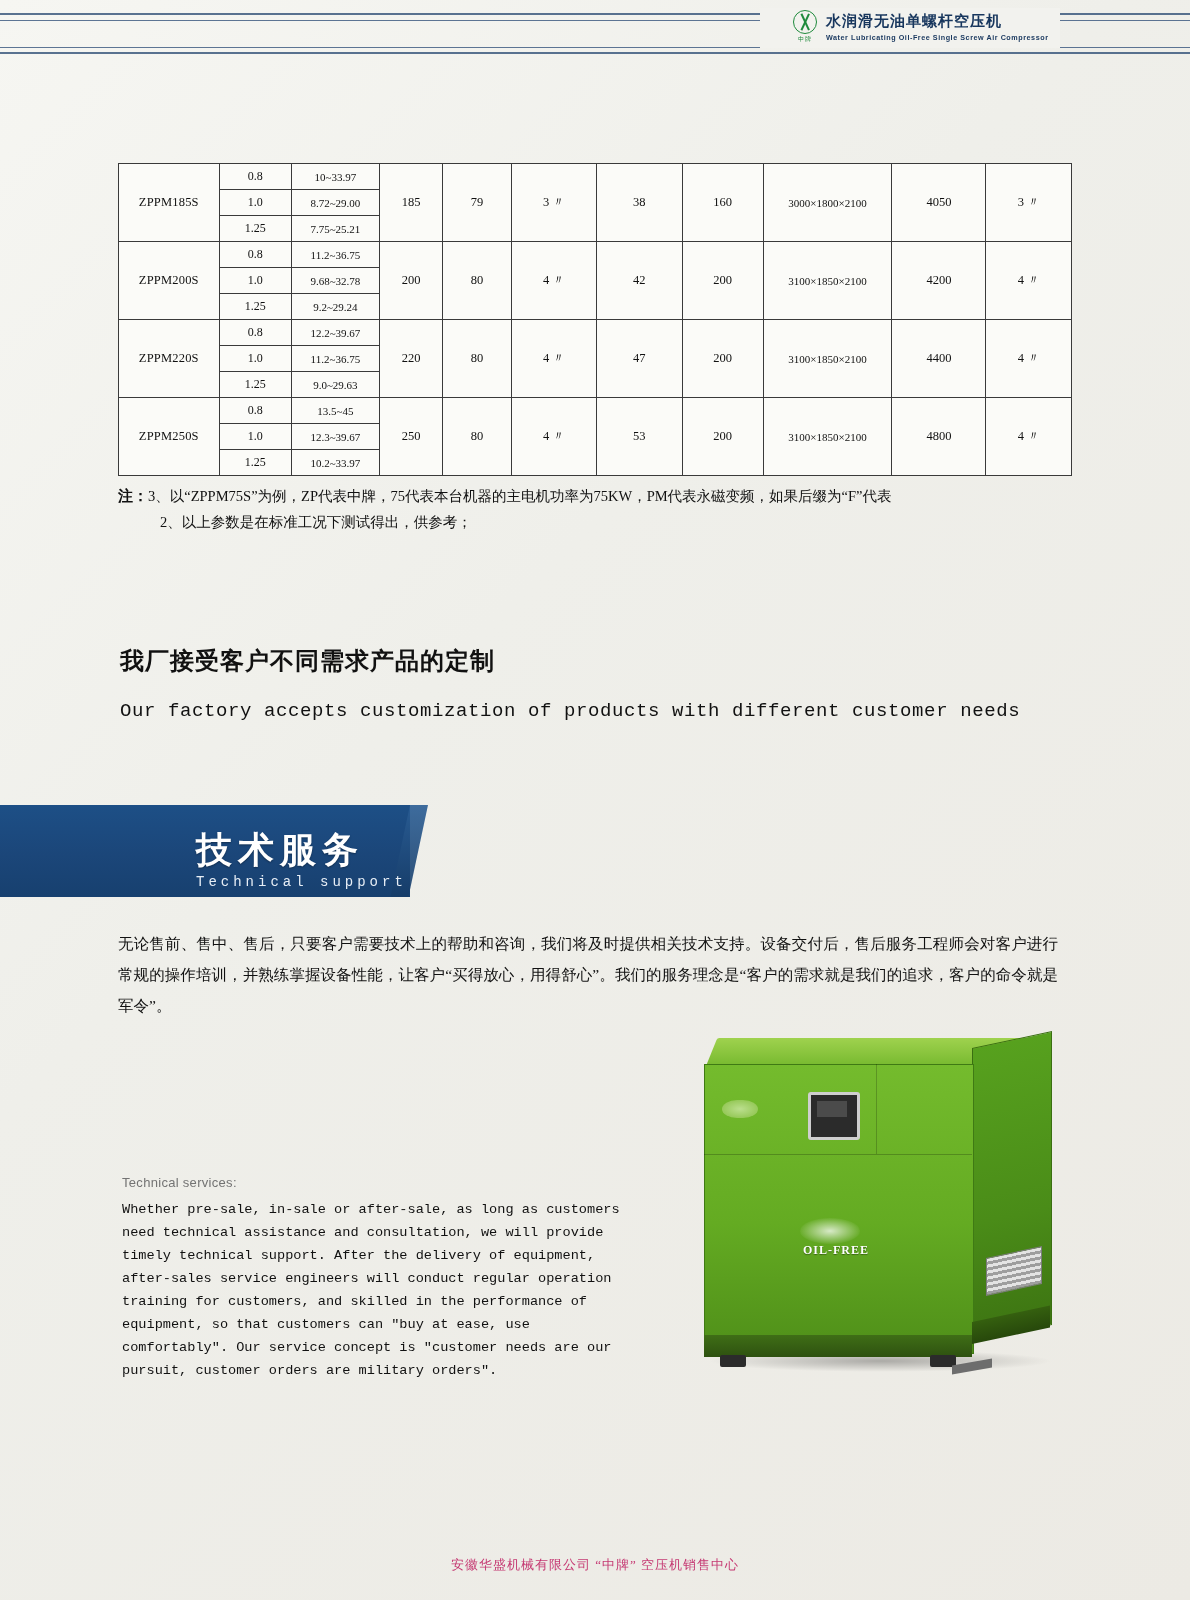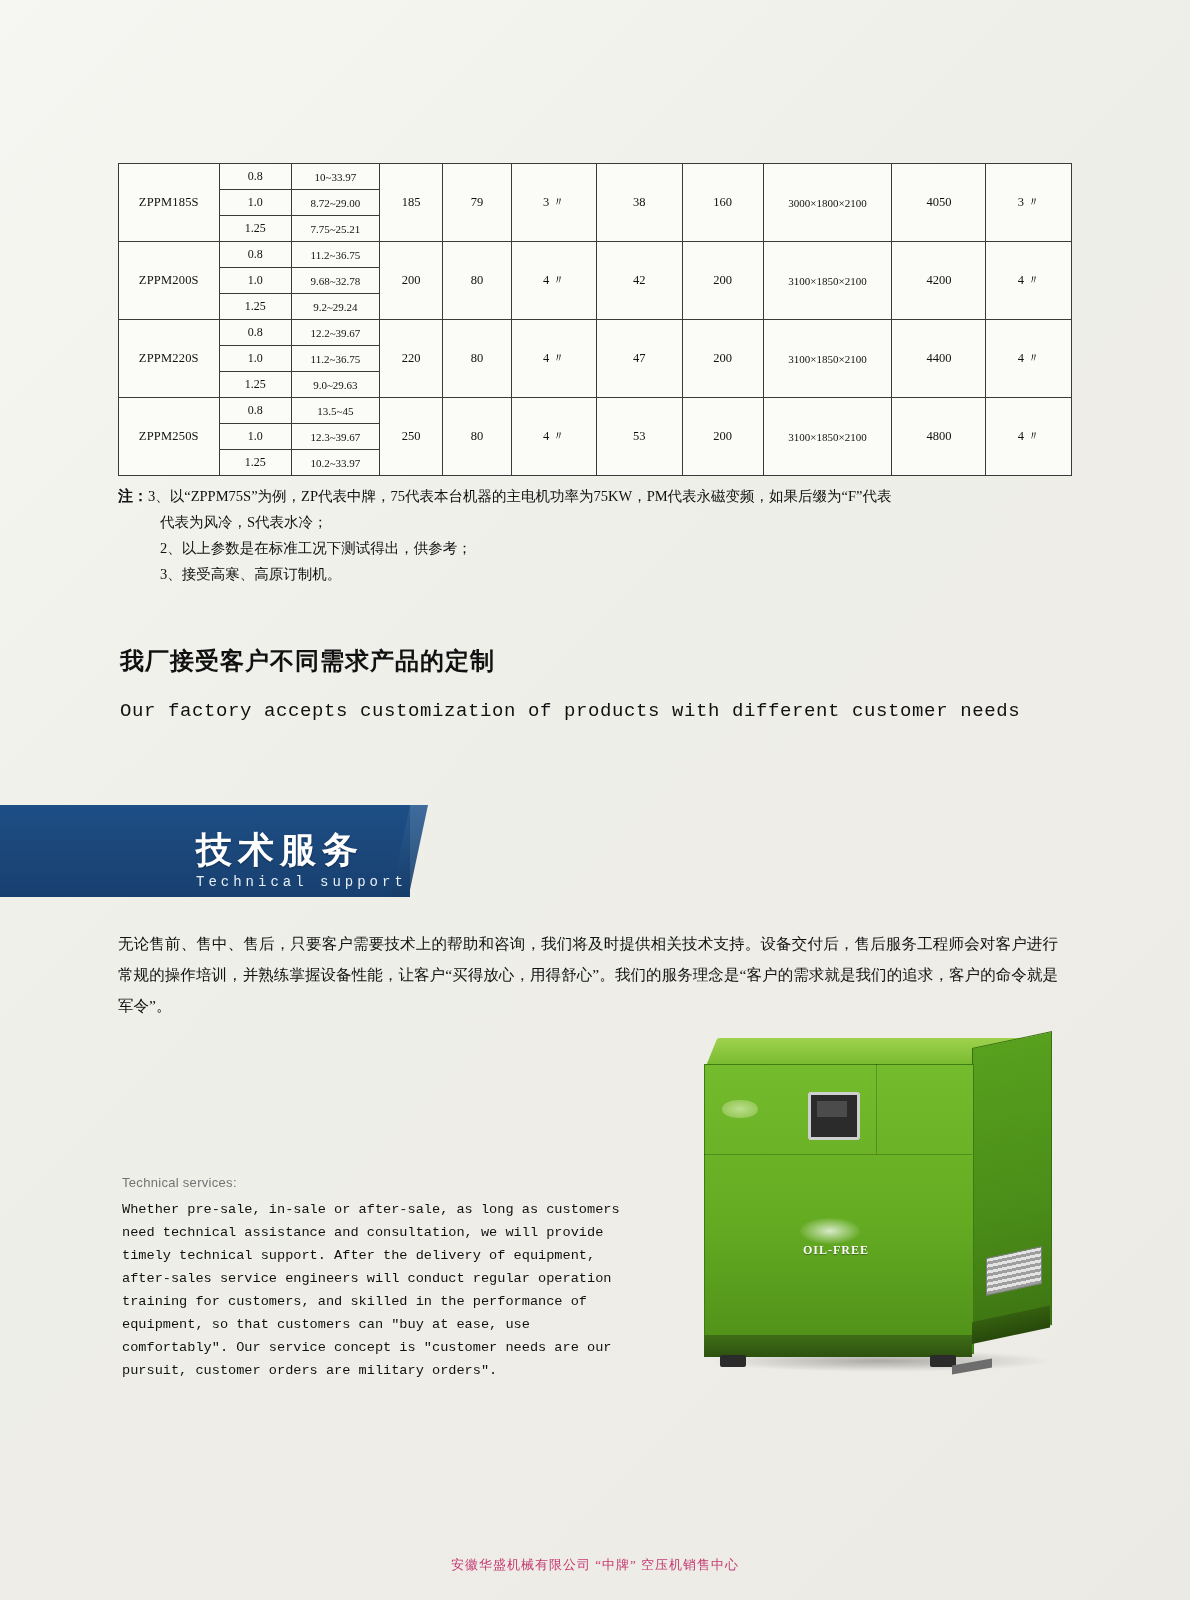--- a/index.html
+++ b/index.html
@@ -239,20 +239,33 @@
     opacity:.85;
   }
 </style>
 </head>
 <body>
 
 <div class="page-tint"></div>
 
 <div class="content">
 
+  <div class="header">
+    <div class="hdr-line l1"></div>
+    <div class="hdr-line l2"></div>
+    <div class="hdr-line l3"></div>
+    <div class="hdr-line l4"></div>
+    <div class="hdr-block"></div>
+    <div class="logo-wrap">
+      <span class="logo-mark"></span>
+      <span class="logo-text">中牌</span>
+    </div>
+    <div class="hdr-cn">水润滑无油单螺杆空压机</div>
+    <div class="hdr-en">Water Lubricating Oil-Free Single Screw Air Compressor</div>
+  </div>
 
   <table class="spec-table">
     <tbody>
 
       <tr>
         <td class="model" rowspan="3">ZPPM185S</td>
         <td class="press">0.8</td>
         <td class="flow">10~33.97</td>
         <td class="kw" rowspan="3">185</td>
         <td class="noise" rowspan="3">79</td>
@@ -335,23 +348,21 @@
       </tr>
       <tr>
         <td class="press">1.25</td>
         <td class="flow">10.2~33.97</td>
       </tr>
     </tbody>
   </table>
 
   <div class="notes">
     <span class="lbl">注：</span><span>3、以“ZPPM75S”为例，ZP代表中牌，75代表本台机器的主电机功率为75KW，PM代表永磁变频，如果后缀为“F”代表</span>
-    <span class="indent">代表为风冷，S代表水冷；</span>
     <span class="indent">2、以上参数是在标准工况下测试得出，供参考；</span>
-    <span class="indent">3、接受高寒、高原订制机。</span>
   </div>
 
   <div class="cust-cn">我厂接受客户不同需求产品的定制</div>
   <div class="cust-en">Our factory accepts customization of products with different customer needs</div>
 
   <div class="banner"></div>
   <div class="banner-cn">技术服务</div>
   <div class="banner-en">Technical support</div>
 
   <div class="cn-body">无论售前、售中、售后，只要客户需要技术上的帮助和咨询，我们将及时提供相关技术支持。设备交付后，售后服务工程师会对客户进行常规的操作培训，并熟练掌握设备性能，让客户“买得放心，用得舒心”。我们的服务理念是“客户的需求就是我们的追求，客户的命令就是军令”。</div>

